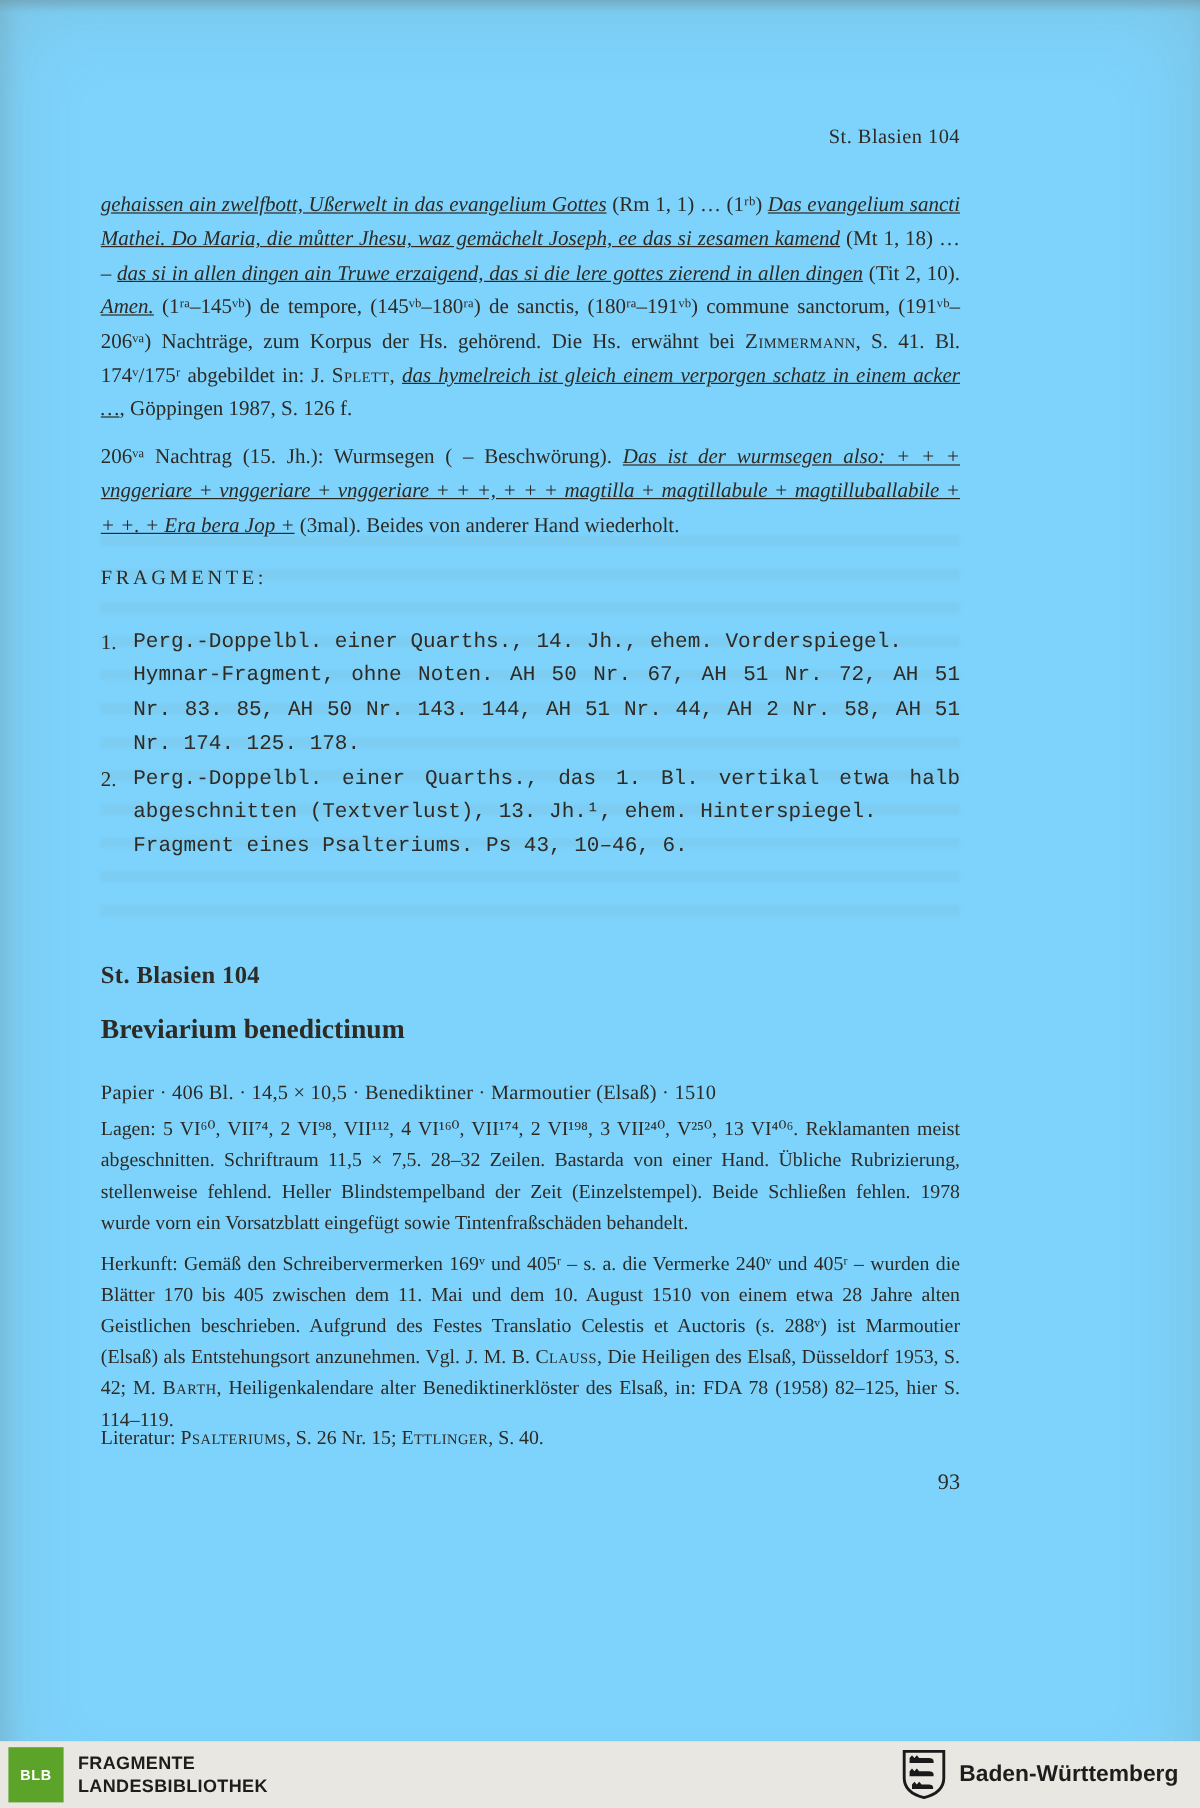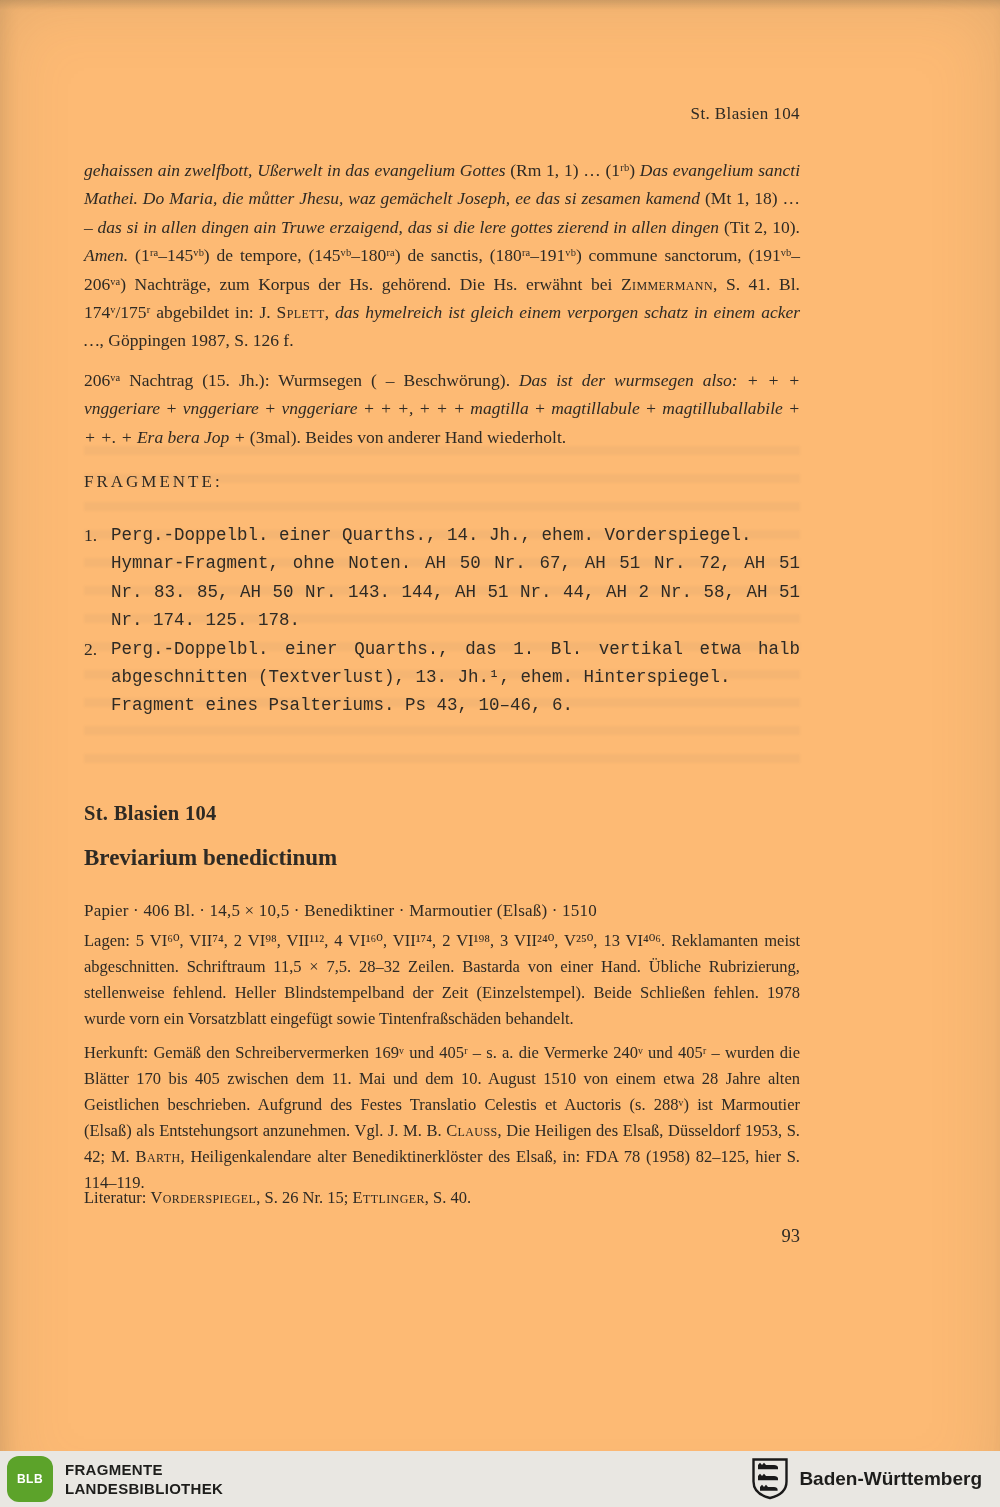--- a/index.html
+++ b/index.html
@@ -1,36 +1,36 @@
 <!DOCTYPE html>
 <html><head>
 <meta charset="utf-8">
 <style>
   * { margin:0; padding:0; box-sizing:border-box; }
   html,body { width:1000px; height:1507px; }
   body { background:#cfc9bd; }
   .page {
     position:relative; width:1000px; height:1507px;
-    background:#fdba74;
+    background:#7dd3fc;
     color:#2e2a24;
     font-family:"Liberation Serif","DejaVu Serif",serif;
     overflow:hidden;
     box-shadow: inset 0 0 70px rgba(115,105,85,0.18), inset 6px 0 14px rgba(90,80,60,0.12);
   }
   .page::before{
     content:""; position:absolute; left:0; top:0; width:100%; height:10px;
     background:linear-gradient(to bottom, rgba(90,80,60,0.18), rgba(90,80,60,0));
     pointer-events:none;
   }
   .col { position:absolute; left:84px; width:716px; }
   .running-head { top:104px; text-align:right; font-size:17px; letter-spacing:0.4px; }
   .para { position:absolute; left:84px; width:716px; text-align:justify;
           font-size:17.5px; line-height:28.4px; }
   .small { font-size:16.5px; line-height:26px; }
-  .it { font-style:italic; }
+  .it { font-style:italic;text-decoration:underline; }
   .sc { font-variant:small-caps; letter-spacing:0.4px; }
   .frag-head { top:472px; font-size:17px; letter-spacing:3px; }
   .frag-list { top:521px; }
   .frag-item { position:relative; padding-left:27px; font-size:17.5px; line-height:28.4px; }
   .frag-num { position:absolute; left:0; top:0; }
   .frag-item p { text-align:justify;font-family:Liberation Mono, monospace; }
   .entry-heading { top:802px; font-size:20.5px; font-weight:600; letter-spacing:0.3px; }
   .entry-title { top:845px; font-size:23px; font-weight:600; }
   .physical { top:901px; font-size:17px; letter-spacing:0.2px; }
   .lagen { top:928px; }
@@ -49,21 +49,21 @@
     position:absolute; left:0; bottom:0; width:1000px; height:56px;
     background:#e9e7e2;
     font-family:"Liberation Sans","DejaVu Sans",sans-serif;
     color:#1d1d1b;
     display:flex; align-items:center;
   }
   .blb-logo {
     width:46px; height:46px; margin-left:7px;
     background:#5ca32a; color:#ffffff;
     display:flex; flex-direction:column; align-items:center; justify-content:center;
-    font-weight:bold; font-size:12px; line-height:13px; letter-spacing:0.5px;border-radius:12px;
+    font-weight:bold; font-size:12px; line-height:13px; letter-spacing:0.5px;
   }
   .lib-name { margin-left:12px; font-weight:bold; font-size:15px; line-height:19px; letter-spacing:0.3px; }
   .state-block { position:absolute; right:18px; display:flex; align-items:center; gap:10px; }
   .state-name { font-weight:bold; font-size:19px; }
   .coa { display:block; }
 </style>
 </head>
 <body>
 
 <div class="page">
@@ -92,21 +92,21 @@
   </div>
 
   <div class="col entry-heading">St. Blasien 104</div>
   <div class="col entry-title">Breviarium benedictinum</div>
   <div class="col physical">Papier · 406 Bl. · 14,5 × 10,5 · Benediktiner · Marmoutier (Elsaß) · 1510</div>
 
   <p class="para small lagen">Lagen: 5 VI⁶⁰, VII⁷⁴, 2 VI⁹⁸, VII¹¹², 4 VI¹⁶⁰, VII¹⁷⁴, 2 VI¹⁹⁸, 3 VII²⁴⁰, V²⁵⁰, 13 VI⁴⁰⁶. Reklamanten meist abgeschnitten. Schriftraum 11,5 × 7,5. 28–32 Zeilen. Bastarda von einer Hand. Übliche Rubrizierung, stellenweise fehlend. Heller Blindstempelband der Zeit (Einzelstempel). Beide Schließen fehlen. 1978 wurde vorn ein Vorsatzblatt eingefügt sowie Tintenfraßschäden behandelt.</p>
 
   <p class="para small herkunft"><span>Herkunft: Gemäß den Schreibervermerken 169ᵛ und 405ʳ – s. a. die Vermerke 240ᵛ und 405ʳ – wurden die Blätter 170 bis 405 zwischen dem 11. Mai und dem 10. August 1510 von einem etwa 28 Jahre alten Geistlichen beschrieben. Aufgrund des Festes Translatio Celestis et Auctoris (s. 288ᵛ) ist Marmoutier (Elsaß) als Entstehungsort anzunehmen. Vgl. J. M. B. </span><span class="sc">Clauss</span><span>, Die Heiligen des Elsaß, Düsseldorf 1953, S. 42; M. </span><span class="sc">Barth</span><span>, Heiligenkalendare alter Benediktinerklöster des Elsaß, in: FDA 78 (1958) 82–125, hier S. 114–119.</span></p>
 
-  <p class="para small literatur"><span>Literatur: </span><span class="sc">Vorderspiegel</span><span>, S. 26 Nr. 15; </span><span class="sc">Ettlinger</span><span>, S. 40.</span></p>
+  <p class="para small literatur"><span>Literatur: </span><span class="sc">Psalteriums</span><span>, S. 26 Nr. 15; </span><span class="sc">Ettlinger</span><span>, S. 40.</span></p>
 
   <div class="col page-num">93</div>
 
   <div class="footer">
     <div class="blb-logo">
       <span>BLB</span>
     </div>
     <div class="lib-name">
       <div>FRAGMENTE</div>
       <div>LANDESBIBLIOTHEK</div>

